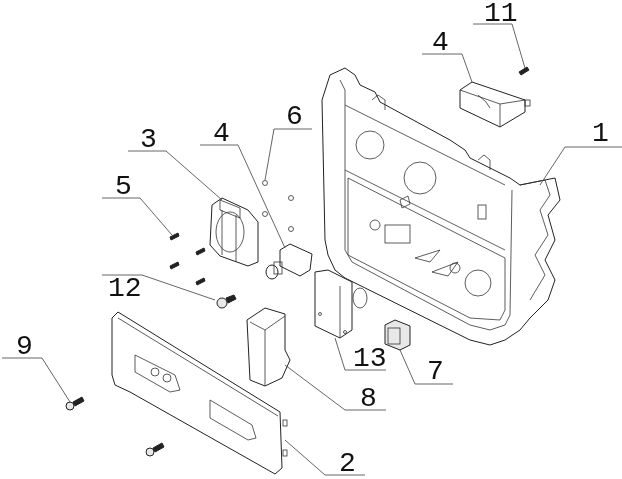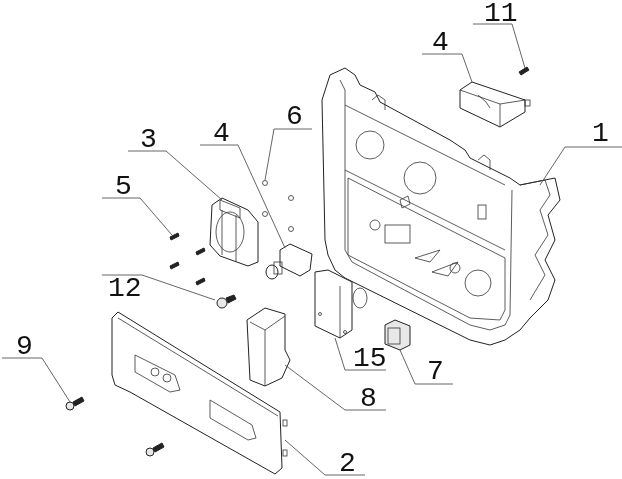--- a/index.html
+++ b/index.html
@@ -141,13 +141,13 @@
 <span class="lbl" style="left:140px;top:126px;">3</span>
 <span class="lbl" style="left:213px;top:120px;">4</span>
 <span class="lbl" style="left:115px;top:173px;">5</span>
 <span class="lbl" style="left:286px;top:103px;">6</span>
 <span class="lbl" style="left:427px;top:358px;">7</span>
 <span class="lbl" style="left:360px;top:385px;">8</span>
 <span class="lbl" style="left:16px;top:333px;">9</span>
 <span class="lbl" style="left:432px;top:29px;">4</span>
 <span class="lbl" style="left:484px;top:0px;">11</span>
 <span class="lbl" style="left:108px;top:250px;margin-top:25px;">12</span>
-<span class="lbl" style="left:353px;top:345px;">15</span>
+<span class="lbl" style="left:353px;top:345px;">13</span>
 
 </body></html>

